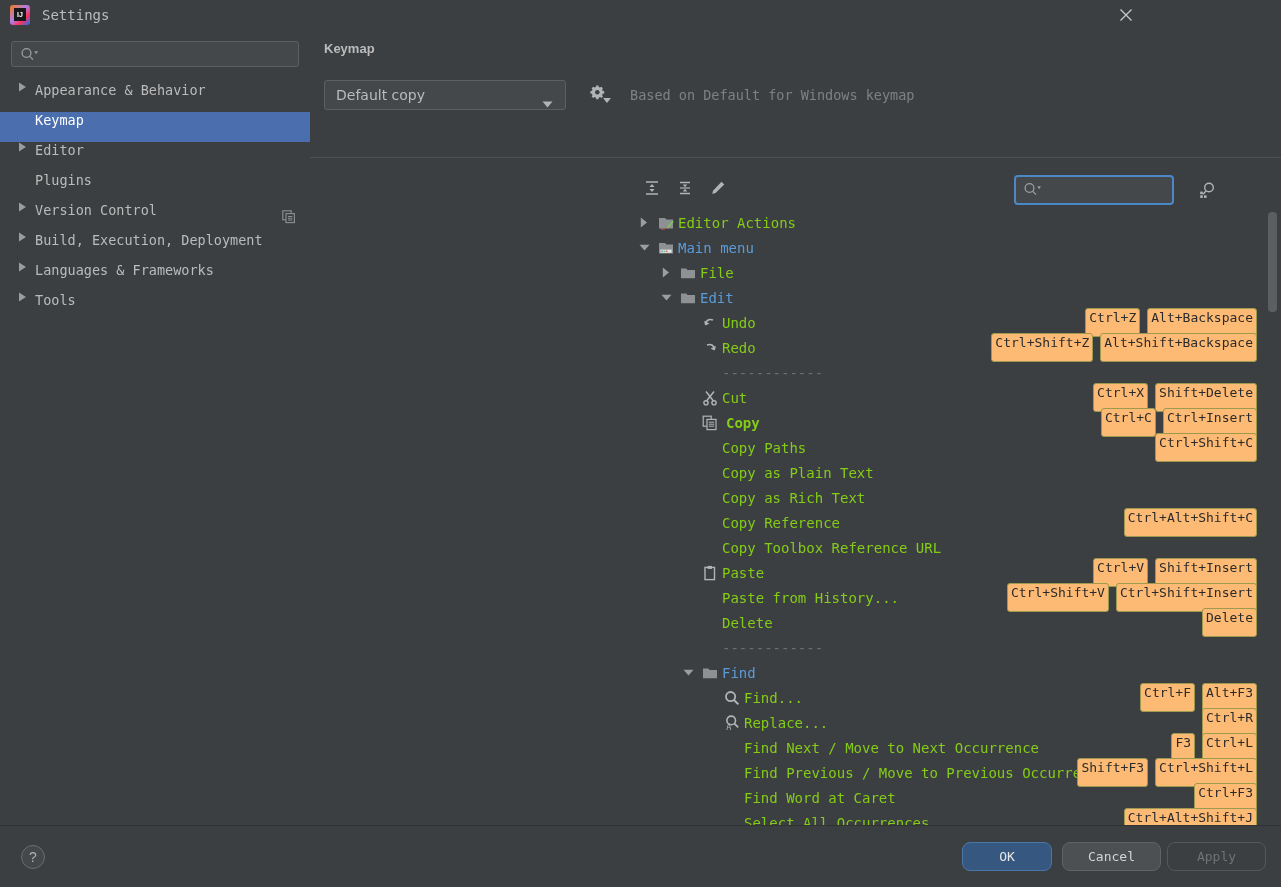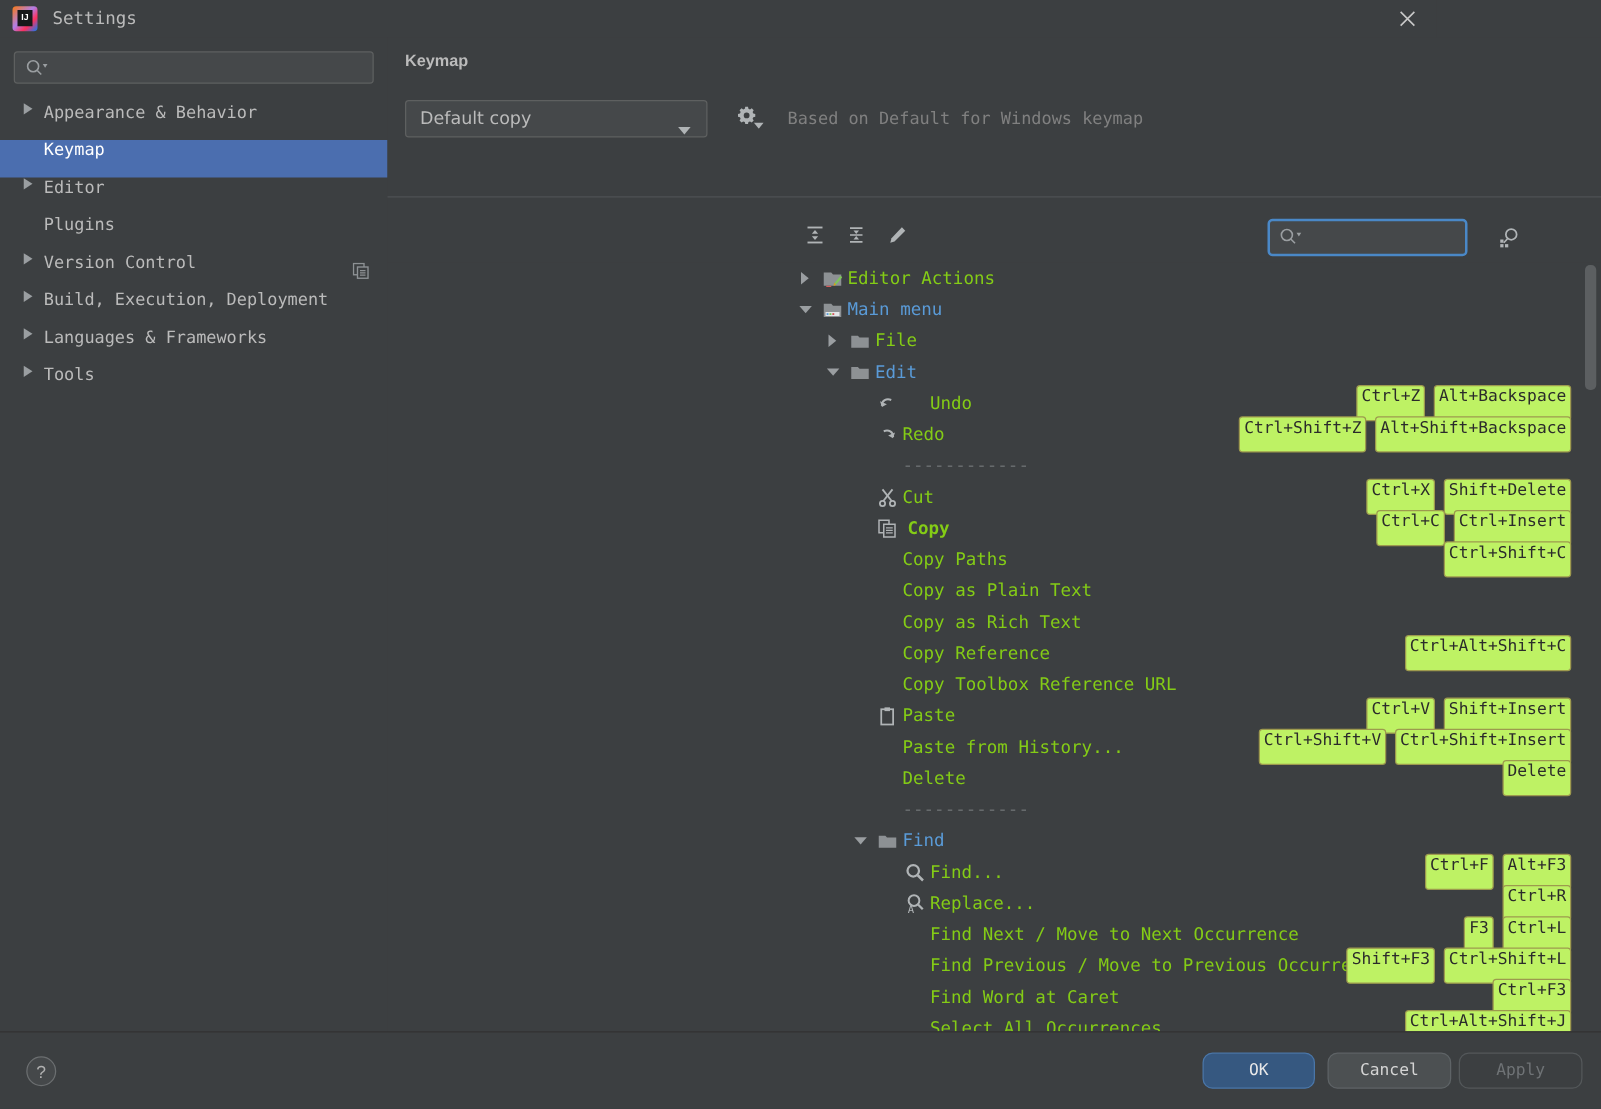--- a/index.html
+++ b/index.html
@@ -246,21 +246,21 @@
   .shortcuts {
     position: absolute;
     right: 24px; top: 0;
     height: 25px;
     display: flex;
     align-items: center;
     justify-content: flex-end;
     gap: 7px;
   }
   .kbd {
-    background: #bef264;
+    background: #fdba74;
     color: #2b2b2b;
     border: 1px solid #9d9a4e;
     border-radius: 3px;
     font-size: 13px;
     line-height: 16px;
     padding: 1px 3px 10px 3px;
     font-family: "DejaVu Sans Mono", monospace;
     white-space: nowrap;
   }
 
@@ -563,21 +563,21 @@
           </span>
           <span class="tw-label folder" style="left: 390px;">Edit</span>
         </div>
         <div class="tree-row">
           <span class="tw-icon" style="left: 392px;">
             <svg width="16" height="16" viewBox="0 0 16 16">
               <path d="M3.5 9.5 C3.5 5.5 7 3.5 11 5" stroke="#b0b4b6" stroke-width="1.6" fill="none"></path>
               <path d="M2 6 L3.6 10.6 L7.5 8.4 Z" fill="#b0b4b6"></path>
             </svg>
           </span>
-          <span class="tw-label plain" style="left: 434px;">Undo</span>
+          <span class="tw-label plain" style="left: 412px;">Undo</span>
           <span class="shortcuts">
             <span class="kbd">Ctrl+Z</span>
             <span class="kbd">Alt+Backspace</span>
           </span>
         </div>
         <div class="tree-row">
           <span class="tw-icon" style="left: 392px;">
             <svg width="16" height="16" viewBox="0 0 16 16">
               <path d="M12.5 9.5 C12.5 5.5 9 3.5 5 5" stroke="#b0b4b6" stroke-width="1.6" fill="none"></path>
               <path d="M14 6 L12.4 10.6 L8.5 8.4 Z" fill="#b0b4b6"></path>

